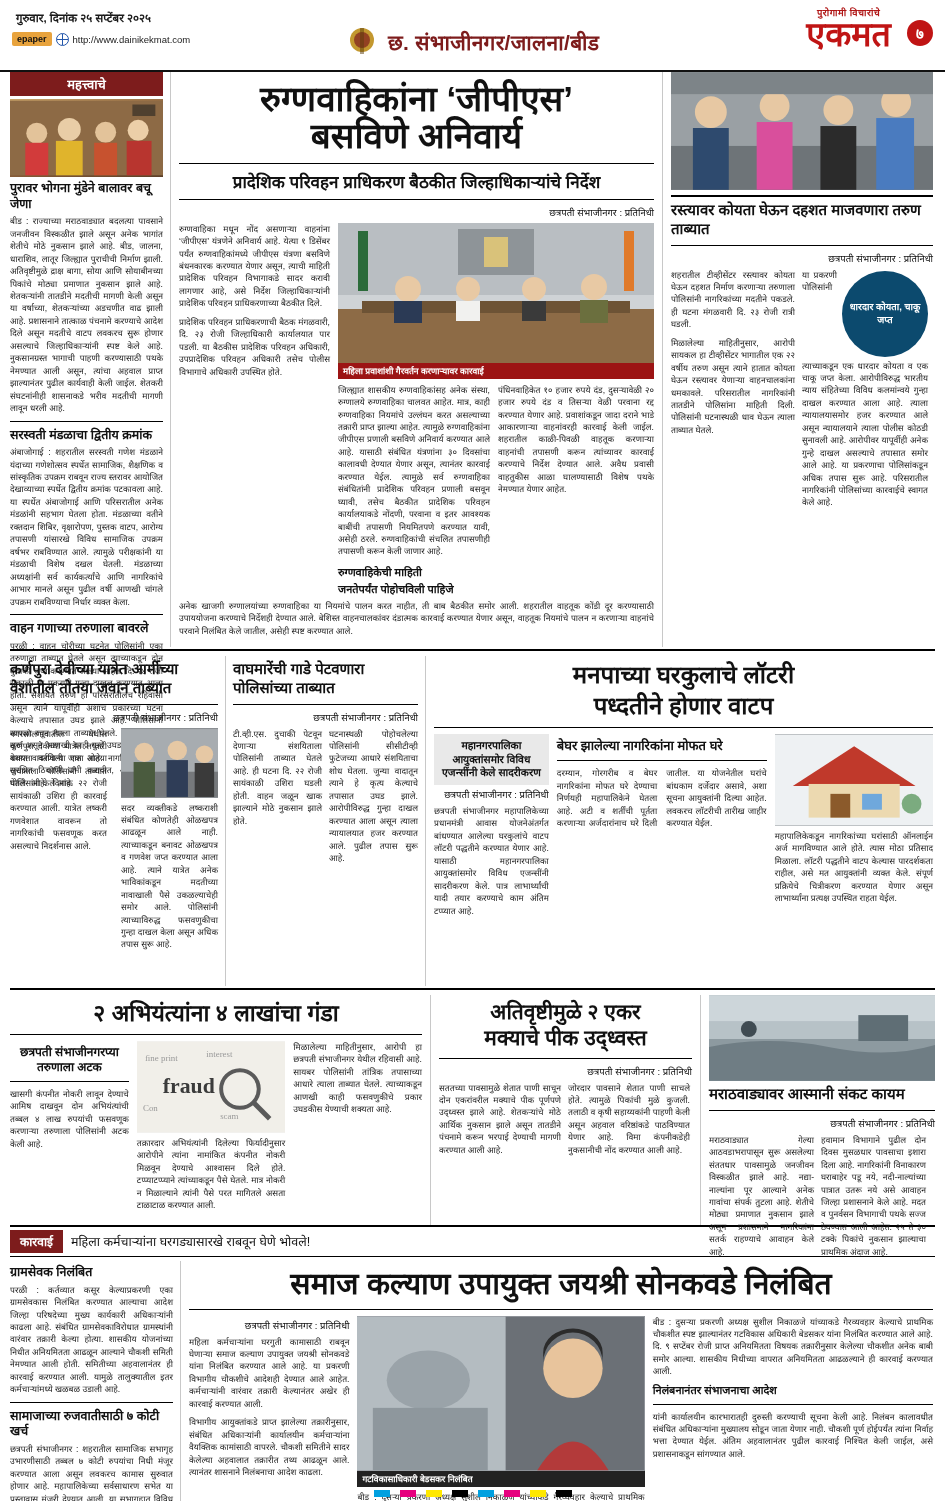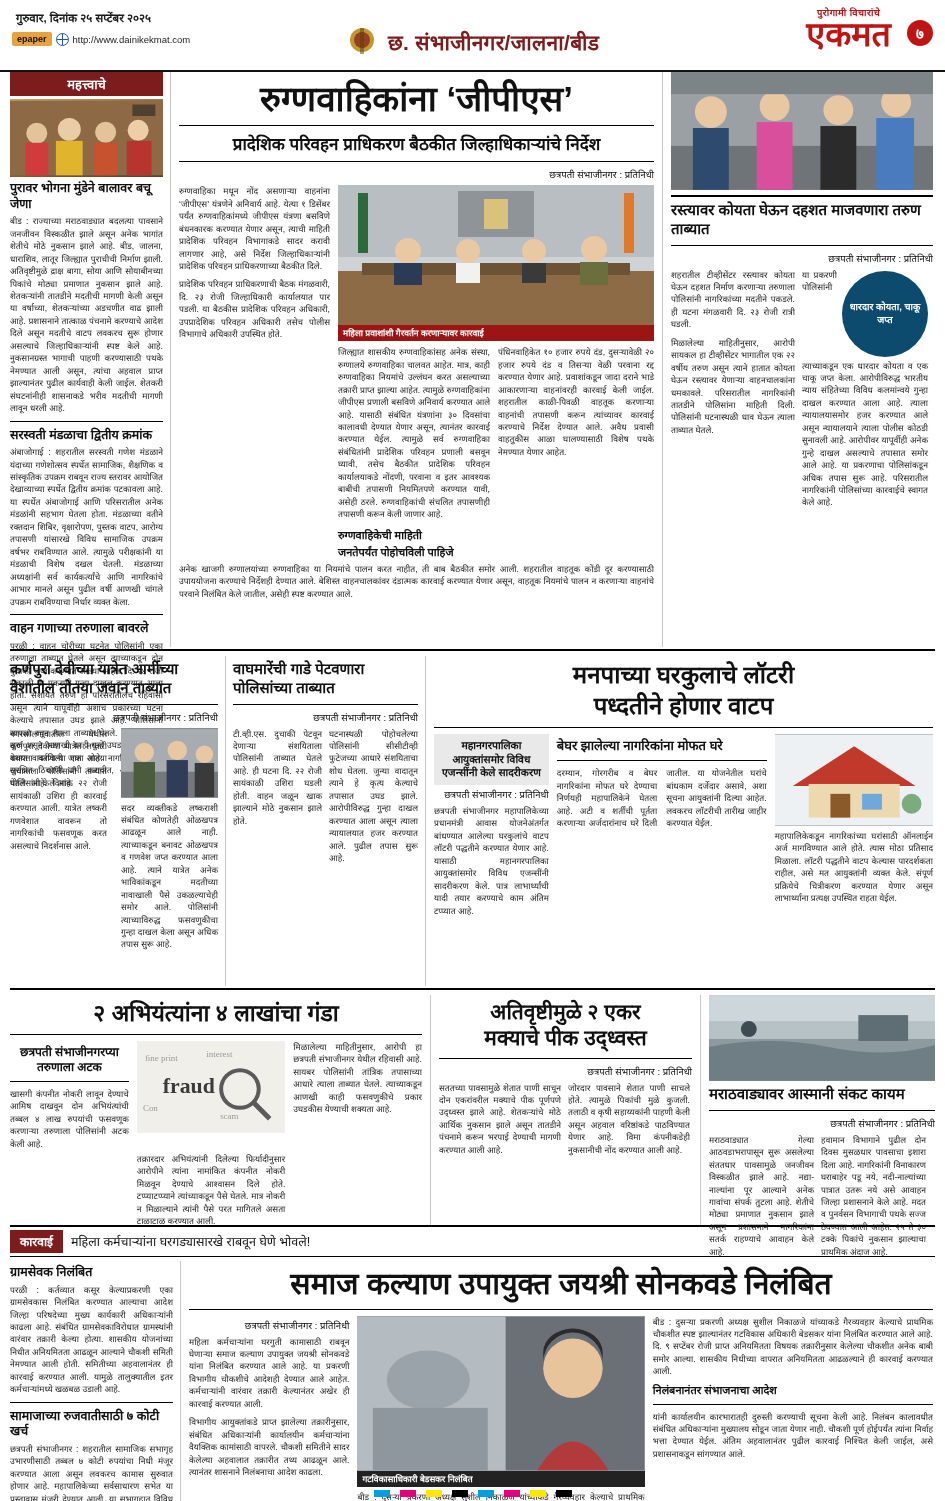--- a/index.html
+++ b/index.html
@@ -136,20 +136,21 @@
           <div class="hr-thin"></div>
           <div>
             <div class="sec-hd">वाहन गणाच्या तरुणाला बावरले</div>
             <p class="body">परळी : वाहन चोरीच्या घटनेत पोलिसांनी एका तरुणाला ताब्यात घेतले असून त्याच्याकडून दोन दुचाकी जप्त करण्यात आल्या आहेत. दि. २४ रोजी सकाळी या प्रकरणी गुन्हा दाखल करण्यात आला होता. संशयित तरुण हा परिसरातीलच रहिवासी असून त्याने यापूर्वीही अशाच प्रकारच्या घटना केल्याचे तपासात उघड झाले आहे. पोलिसांनी सापळा रचून त्याला ताब्यात घेतले. अधिक तपास सुरू असून आणखी काही गुन्हे उघडकीस येण्याची शक्यता वर्तविली जात आहे. नागरिकांनी वाहने सुरक्षित ठिकाणी उभी करावीत, असे आवाहन पोलिसांनी केले आहे.</p>
           </div>
         </div>
       </div>
 
       <div class="col sep" style="width:492px;padding:0 8px;">
         <h1 class="lead">रुग्णवाहिकांना ‘जीपीएस’</h1>
+        <h1 class="lead" style="margin-top:-6px;">बसविणे अनिवार्य</h1>
         <div class="hr-thin"></div>
         <div class="lead-sub">प्रादेशिक परिवहन प्राधिकरण बैठकीत जिल्हाधिकाऱ्यांचे निर्देश</div>
         <div class="hr-thin"></div>
         <div class="byline">छत्रपती संभाजीनगर : प्रतिनिधी</div>
 
         <div style="display:flex;gap:8px;">
           <div style="width:152px;">
             <p class="body">रुग्णवाहिका मधून नोंद असणाऱ्या वाहनांना ‘जीपीएस’ यंत्रणेने अनिवार्य आहे. येत्या १ डिसेंबर पर्यंत रुग्णवाहिकांमध्ये जीपीएस यंत्रणा बसविणे बंधनकारक करण्यात येणार असून, त्याची माहिती प्रादेशिक परिवहन विभागाकडे सादर करावी लागणार आहे, असे निर्देश जिल्हाधिकाऱ्यांनी प्रादेशिक परिवहन प्राधिकरणाच्या बैठकीत दिले.</p>
             <p class="body">प्रादेशिक परिवहन प्राधिकरणाची बैठक मंगळवारी, दि. २३ रोजी जिल्हाधिकारी कार्यालयात पार पडली. या बैठकीस प्रादेशिक परिवहन अधिकारी, उपप्रादेशिक परिवहन अधिकारी तसेच पोलीस विभागाचे अधिकारी उपस्थित होते.</p>
           </div>
@@ -320,21 +321,21 @@
                 <rect width="150" height="92" fill="#f1efe9"></rect>
                 <text x="8" y="20" font-size="9" fill="#9a9a9a" font-family="Liberation Serif, serif">fine print</text>
                 <text x="70" y="16" font-size="9" fill="#9a9a9a" font-family="Liberation Serif, serif">interest</text>
                 <text x="6" y="70" font-size="9" fill="#9a9a9a" font-family="Liberation Serif, serif">Con</text>
                 <text x="84" y="78" font-size="9" fill="#9a9a9a" font-family="Liberation Serif, serif">scam</text>
                 <text x="26" y="52" font-size="22" font-weight="bold" fill="#3b3b3b" font-family="Liberation Serif, serif">fraud</text>
                 <circle cx="104" cy="48" r="19" fill="none" stroke="#5a5a5a" stroke-width="4"></circle>
                 <line x1="118" y1="62" x2="134" y2="78" stroke="#5a5a5a" stroke-width="5"></line>
               </svg>
             </div>
-            <p class="body" style="margin-top:20px;">तक्रारदार अभियंत्यांनी दिलेल्या फिर्यादीनुसार आरोपीने त्यांना नामांकित कंपनीत नोकरी मिळवून देण्याचे आश्वासन दिले होते. टप्प्याटप्प्याने त्यांच्याकडून पैसे घेतले. मात्र नोकरी न मिळाल्याने त्यांनी पैसे परत मागितले असता टाळाटाळ करण्यात आली.</p>
+            <p class="body" style="margin-top:4px;">तक्रारदार अभियंत्यांनी दिलेल्या फिर्यादीनुसार आरोपीने त्यांना नामांकित कंपनीत नोकरी मिळवून देण्याचे आश्वासन दिले होते. टप्प्याटप्प्याने त्यांच्याकडून पैसे घेतले. मात्र नोकरी न मिळाल्याने त्यांनी पैसे परत मागितले असता टाळाटाळ करण्यात आली.</p>
           </div>
           <div style="width:130px;">
             <p class="body">मिळालेल्या माहितीनुसार, आरोपी हा छत्रपती संभाजीनगर येथील रहिवासी आहे. सायबर पोलिसांनी तांत्रिक तपासाच्या आधारे त्याला ताब्यात घेतले. त्याच्याकडून आणखी काही फसवणुकीचे प्रकार उघडकीस येण्याची शक्यता आहे.</p>
           </div>
         </div>
       </div>
 
       <div class="col sep" style="width:270px;padding:0 8px;">
         <div class="sec-hd" style="font-size:21px;text-align:center;">अतिवृष्टीमुळे २ एकर</div>
         <div class="sec-hd" style="font-size:21px;text-align:center;margin-top:-3px;">मक्याचे पीक उद्ध्वस्त</div>

